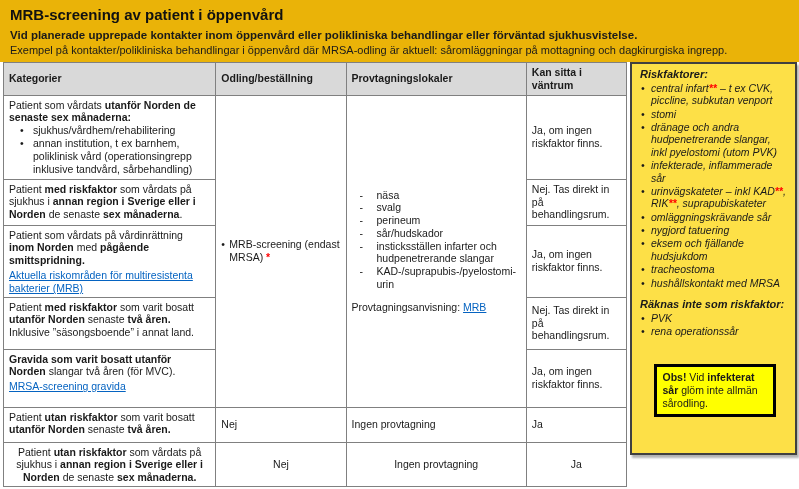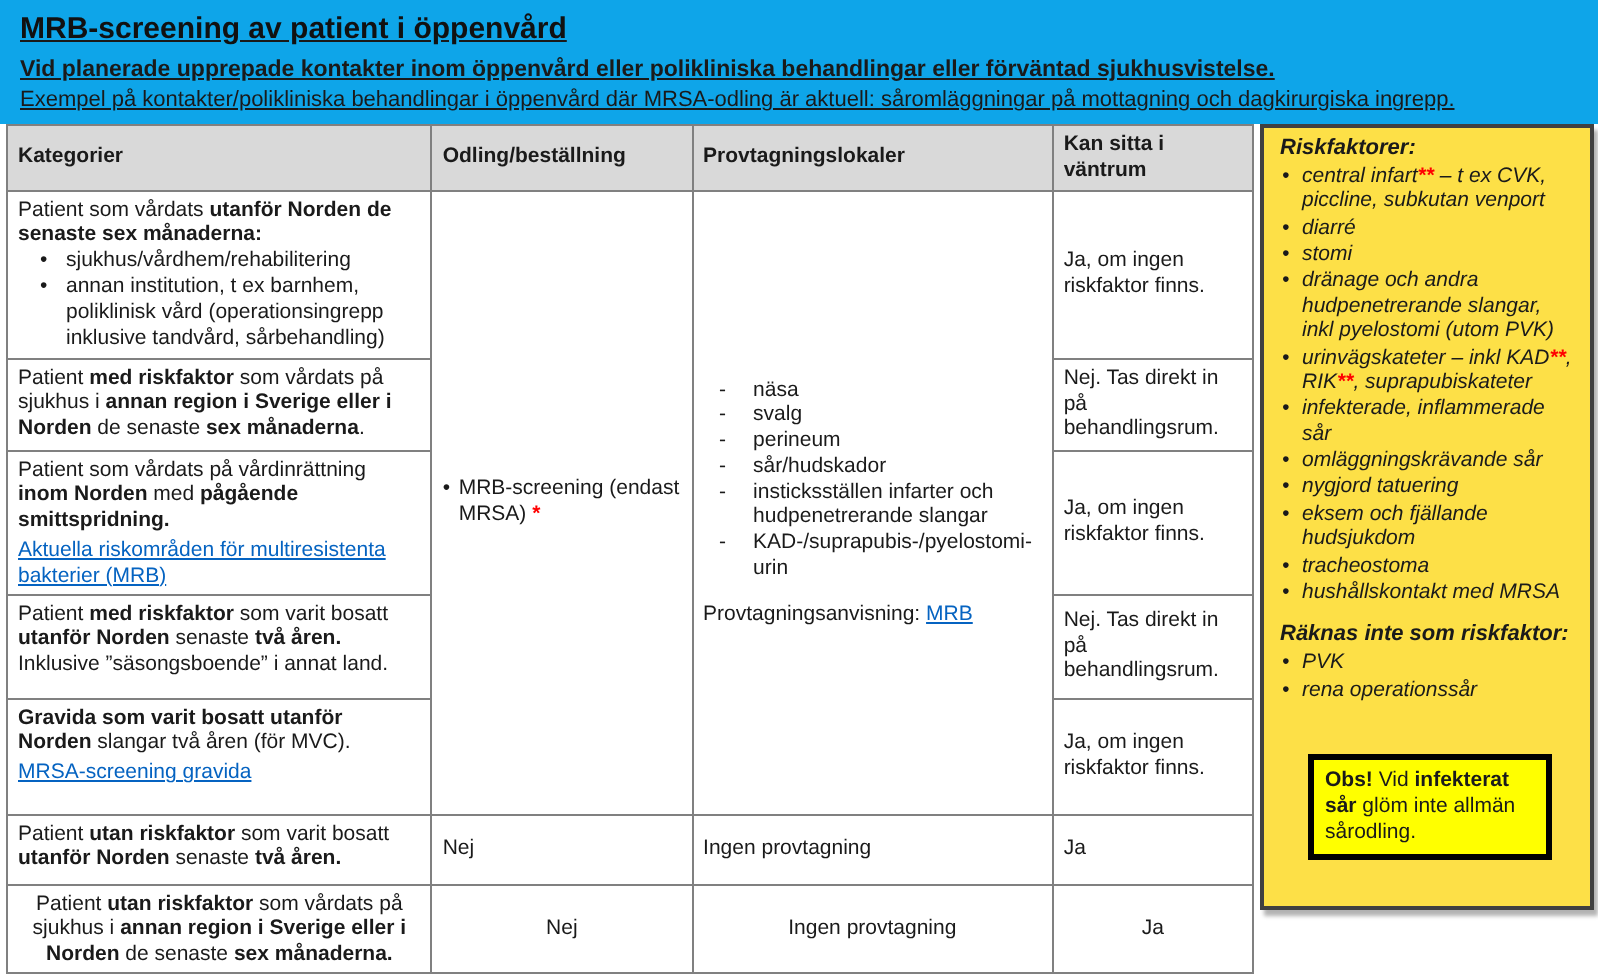--- a/index.html
+++ b/index.html
@@ -2,21 +2,21 @@
 <html><head>
 <meta charset="utf-8">
 <style>
   html,body{margin:0;padding:0;background:#ffffff;}
   body{width:799px;height:489px;overflow:hidden;font-family:"Liberation Sans",sans-serif;color:#1a1a1a;}
   .b{font-weight:bold;margin-top:28px;}
   .red{color:#FF0000;font-weight:bold;}
   a.link{color:#0563C1;text-decoration:underline;cursor:pointer;}
 
   
-  .topband{background:#0ea5e9;height:62px;box-sizing:border-box;padding:6px 10px 0 10px;text-decoration:underline;}
+  .topband{background:#eab308;height:62px;box-sizing:border-box;padding:6px 10px 0 10px;}
   .title{font-size:15px;font-weight:bold;margin:0 0 6px 0;color:#111;}
   .sub1{font-size:11.5px;font-weight:bold;margin:0 0 3px 0;}
   .sub2{font-size:11px;margin:0;}
 
   
   .content{display:flex;align-items:flex-start;margin:0 0 0 3px;}
   table.grid{border-collapse:collapse;table-layout:fixed;width:624px;}
   table.grid col.c1{width:212px;} table.grid col.c2{width:130px;}
   table.grid col.c3{width:180px;} table.grid col.c4{width:100px;}
   .grid th,.grid td{border:1px solid #808080;font-size:10.5px;line-height:1.22;padding:2px 5px;}
@@ -132,25 +132,24 @@
       <td class="mid"><span>Nej</span></td>
       <td class="mid"><span>Ingen provtagning</span></td>
       <td class="mid"><span>Ja</span></td>
     </tr>
   </tbody>
     </table>
 
   <aside class="riskbox">
     <div class="rb-title">Riskfaktorer:</div>
     <div class="rb-li"><span>central infart</span><span class="red">**</span><span> – t ex CVK, piccline, subkutan venport</span></div>
-    <div class="rb-li"><span>diarré</span></div>
     <div class="rb-li"><span>stomi</span></div>
     <div class="rb-li"><span>dränage och andra hudpenetrerande slangar, inkl pyelostomi (utom PVK)</span></div>
+    <div class="rb-li"><span>infekterade, inflammerade sår</span></div>
     <div class="rb-li"><span>urinvägskateter – inkl KAD</span><span class="red">**</span><span>, RIK</span><span class="red">**</span><span>, suprapubiskateter</span></div>
-    <div class="rb-li"><span>infekterade, inflammerade sår</span></div>
     <div class="rb-li"><span>omläggningskrävande sår</span></div>
     <div class="rb-li"><span>nygjord tatuering</span></div>
     <div class="rb-li"><span>eksem och fjällande hudsjukdom</span></div>
     <div class="rb-li"><span>tracheostoma</span></div>
     <div class="rb-li"><span>hushållskontakt med MRSA</span></div>
     <div class="rb-subtitle">Räknas inte som riskfaktor:</div>
     <div class="rb-li"><span>PVK</span></div>
     <div class="rb-li"><span>rena operationssår</span></div>
     <div class="obs"><span class="b">Obs!</span><span> Vid </span><span class="b">infekterat sår</span><span> glöm inte allmän sårodling.</span></div>
   </aside>

